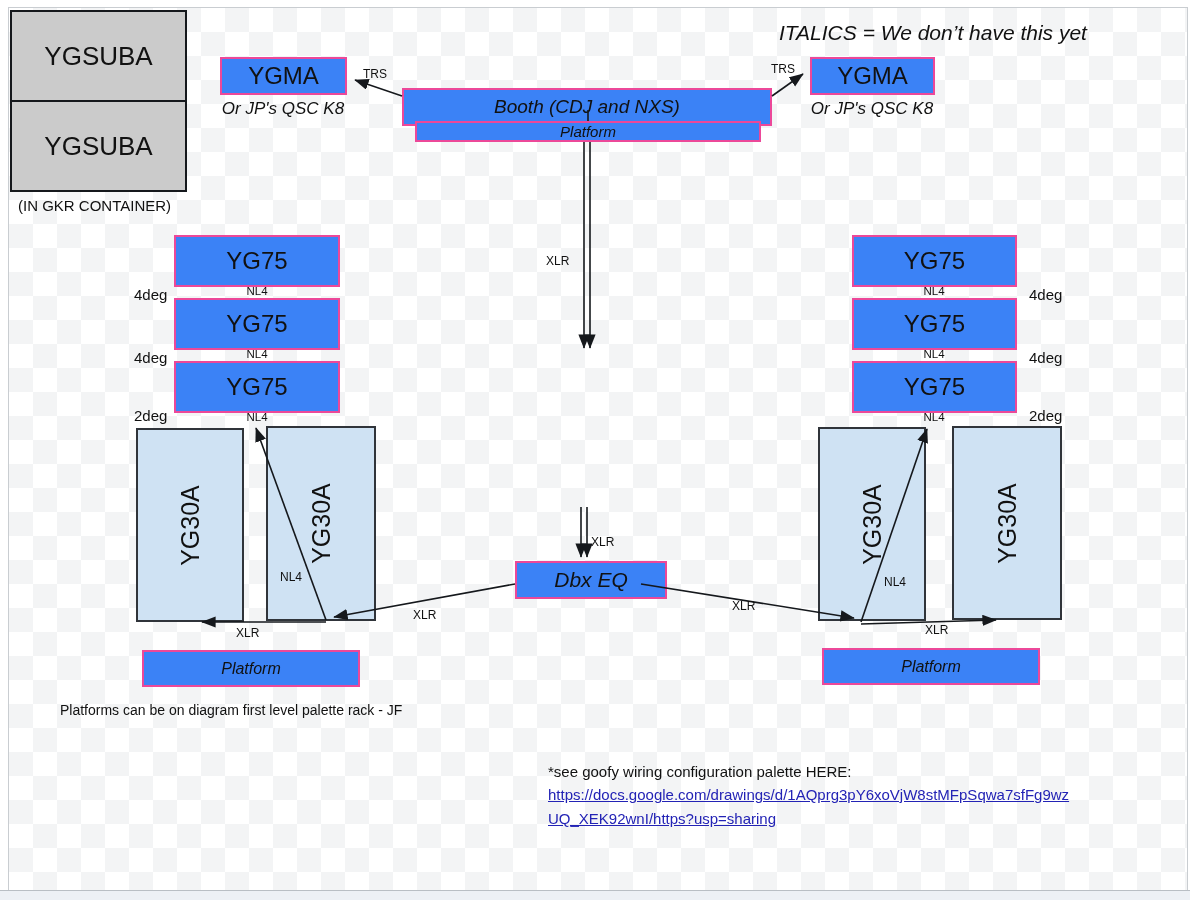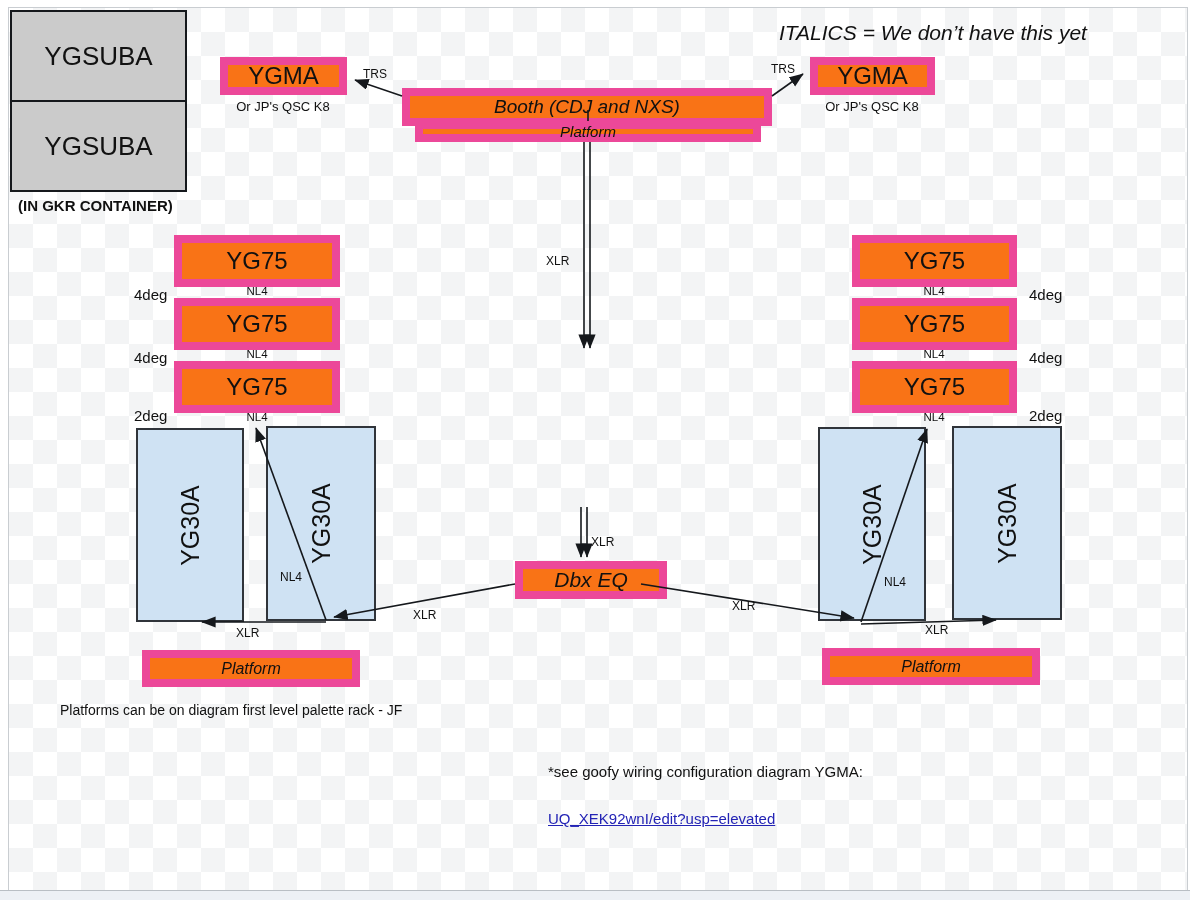--- a/index.html
+++ b/index.html
@@ -4,34 +4,34 @@
 <style>
   html,body{margin:0;padding:0;background:#ffffff;}
   .stage{position:relative;width:1190px;height:900px;overflow:hidden;
          font-family:"Liberation Sans",sans-serif;color:#111;padding-left:32px;}
   .canvas{position:absolute;left:8px;top:7px;width:1178px;height:882px;
           background-color:#ffffff;
           background-image:conic-gradient(#f3f4f5 25%,transparent 0 50%,#f3f4f5 0 75%,transparent 0);
           background-size:48px 48px;border:1px solid #c9cdd1;}
   .bottom-strip{position:absolute;left:0;top:890px;width:1190px;height:10px;
                 background:#edf0f5;border-top:1px solid #b9bec4;}
-  .box{position:absolute;background:#f97316;border:8px solid #ec4899;
+  .box{position:absolute;background:#3b82f6;border:2px solid #ec4899;
        display:flex;flex-direction:column;align-items:center;justify-content:center;
        box-sizing:border-box;z-index:1;text-align:center;}
   .graybox{background:#cbcbcb;border:2px solid #15181c;}
   .it{font-style:italic;}
   .lbl{position:absolute;z-index:3;white-space:nowrap;line-height:1.1;}
   .rotwrap{position:absolute;display:flex;align-items:center;justify-content:center;
            z-index:1;box-sizing:border-box;background:#cfe2f3;border:2px solid #30343a;}
   .rotwrap span{transform:rotate(-90deg);white-space:nowrap;font-size:25px;}
   svg.wires{position:absolute;left:0;top:0;z-index:2;pointer-events:none;}
   .linkline{color:#2323b5;text-decoration:underline;cursor:pointer;}
   .f26{font-size:26px;} .f24{font-size:24px;} .f21{font-size:21px;}
   .f19{font-size:19px;} .f16{font-size:16px;} .f15{font-size:15px;}
-  .f14{font-size:14px;} .f13{font-size:13px;} .f12{font-size:12px;} .f11{font-size:11.5px;}
+  .f14{font-size:14px;} .f13{font-size:17px;font-style:italic;} .f12{font-size:12px;} .f11{font-size:11.5px;}
 </style>
 </head>
 <body>
 
 <div class="stage">
   <div class="canvas"></div>
   <div class="bottom-strip"></div>
 
   <svg class="wires" width="1190" height="900">
     <defs>
@@ -53,21 +53,21 @@
     <line x1="861" y1="622" x2="927" y2="429" stroke="#15181c" stroke-width="1.6" marker-end="url(#arr)"></line>
     <line x1="861" y1="624" x2="996" y2="620" stroke="#15181c" stroke-width="1.6" marker-end="url(#arr)"></line>
   </svg>
 
   <div class="box graybox f26" style="left:10px;top:10px;width:177px;height:92px;">
       <span>YGSUBA</span>
     </div>
   <div class="box graybox f26" style="left:10px;top:100px;width:177px;height:92px;">
       <span>YGSUBA</span>
     </div>
-  <div class="lbl f15" style="left:18px;top:198px;font-weight:bold;">(IN GKR CONTAINER)</div>
+  <div class="lbl f15" style="left:18px;top:198px;">(IN GKR CONTAINER)</div>
 
   <div class="lbl it f21" style="left:779px;top:21px;">ITALICS = We don’t have this yet</div>
 
   <div class="box f24" style="left:220px;top:57px;width:127px;height:38px;">
       <span>YGMA</span>
     </div>
   <div class="lbl f13" style="left:283px;top:100px;transform:translateX(-50%);">Or JP's QSC K8</div>
   <div class="lbl f12" style="left:363px;top:68px;">TRS</div>
 
   <div class="box f24" style="left:810px;top:57px;width:125px;height:38px;">
@@ -140,15 +140,16 @@
       <span>YG30A</span>
     </div>
   <div class="lbl f12" style="left:884px;top:576px;">NL4</div>
   <div class="lbl f12" style="left:732px;top:600px;">XLR</div>
   <div class="lbl f12" style="left:925px;top:624px;">XLR</div>
   <div class="box it f16" style="left:822px;top:648px;width:218px;height:37px;">
       <span>Platform</span>
     </div>
 
   <div class="lbl f14" style="left:60px;top:703px;">Platforms can be on diagram first level palette rack - JF</div>
-  <div class="lbl f15" style="left:548px;top:764px;">*see goofy wiring configuration diagram YGMA:</div>
-  <div class="lbl f15 linkline" style="left:548px;top:811px;">UQ_XEK92wnI/edit?usp=elevated</div>
+  <div class="lbl f15" style="left:548px;top:764px;">*see goofy wiring configuration palette HERE:</div>
+  <div class="lbl f15 linkline" style="left:548px;top:787px;">https://docs.google.com/drawings/d/1AQprg3pY6xoVjW8stMFpSqwa7sfFg9wz</div>
+  <div class="lbl f15 linkline" style="left:548px;top:811px;">UQ_XEK92wnI/https?usp=sharing</div>
 </div>
 
 </body></html>

